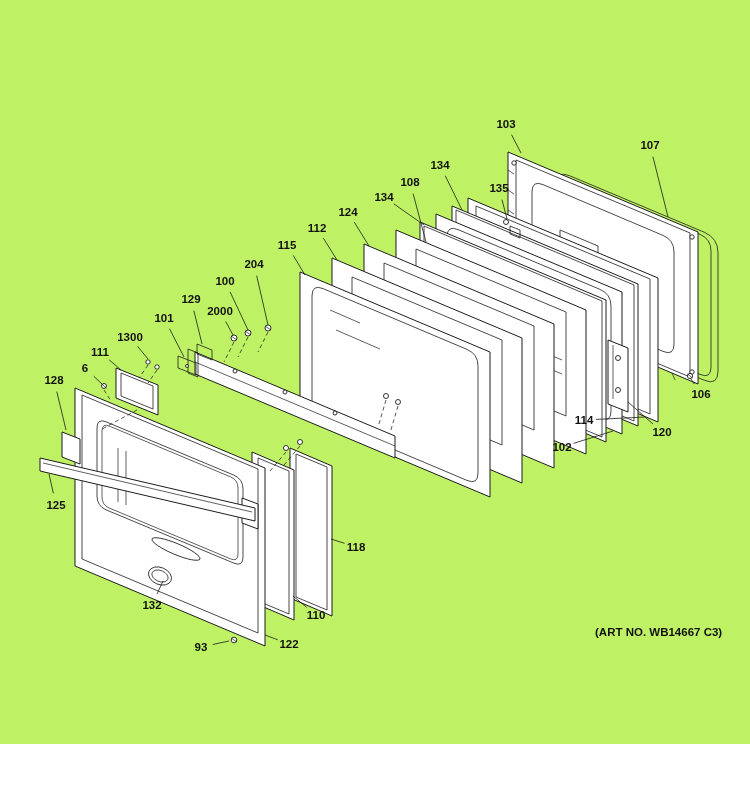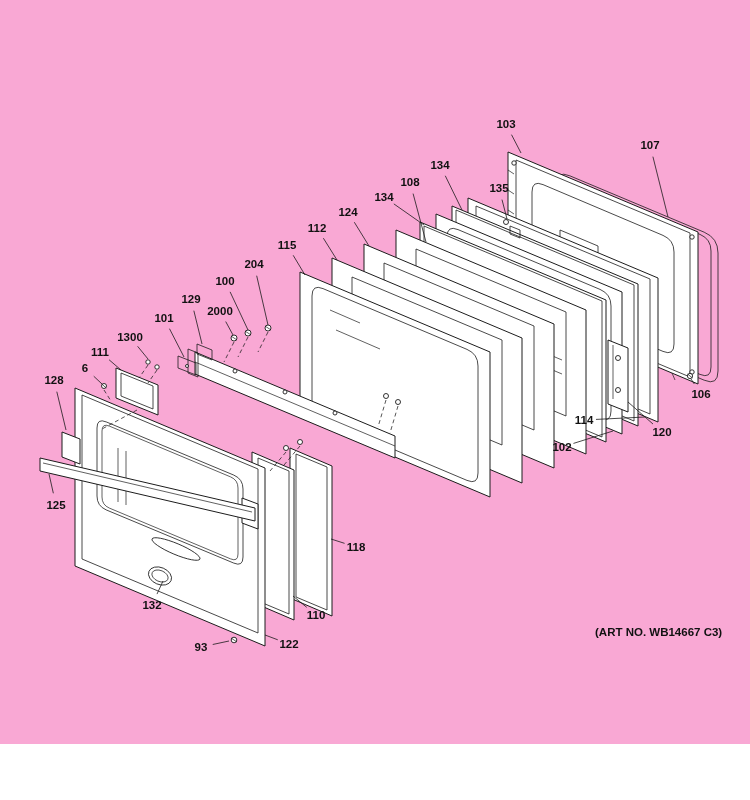--- a/index.html
+++ b/index.html
@@ -1,16 +1,16 @@
 <!DOCTYPE html>
 <html><head>
 <meta charset="utf-8">
 <style>
   html,body{margin:0;padding:0;background:#fff;}
-  .page{position:relative;width:750px;height:744px;background:#f9a8d4;overflow:hidden;
+  .page{position:relative;width:750px;height:744px;background:#bef264;overflow:hidden;
         font-family:"Liberation Sans",sans-serif;}
   svg{display:block;}
   .part{fill:#ffffff;stroke:#1c1c1c;stroke-width:1;}
   .detail{fill:none;stroke:#1c1c1c;stroke-width:0.8;}
   .thin{fill:none;stroke:#1c1c1c;stroke-width:0.7;}
   .hole{fill:#ffffff;stroke:#1c1c1c;stroke-width:0.9;}
   .dash{fill:none;stroke:#1c1c1c;stroke-width:0.75;stroke-dasharray:4 3;}
   .leader{stroke:#1c1c1c;stroke-width:0.8;}
   .callout{font:700 11.5px "Liberation Sans",sans-serif;fill:#111;text-anchor:middle;}
   .artno{font:700 11.5px "Liberation Sans",sans-serif;fill:#111;}

